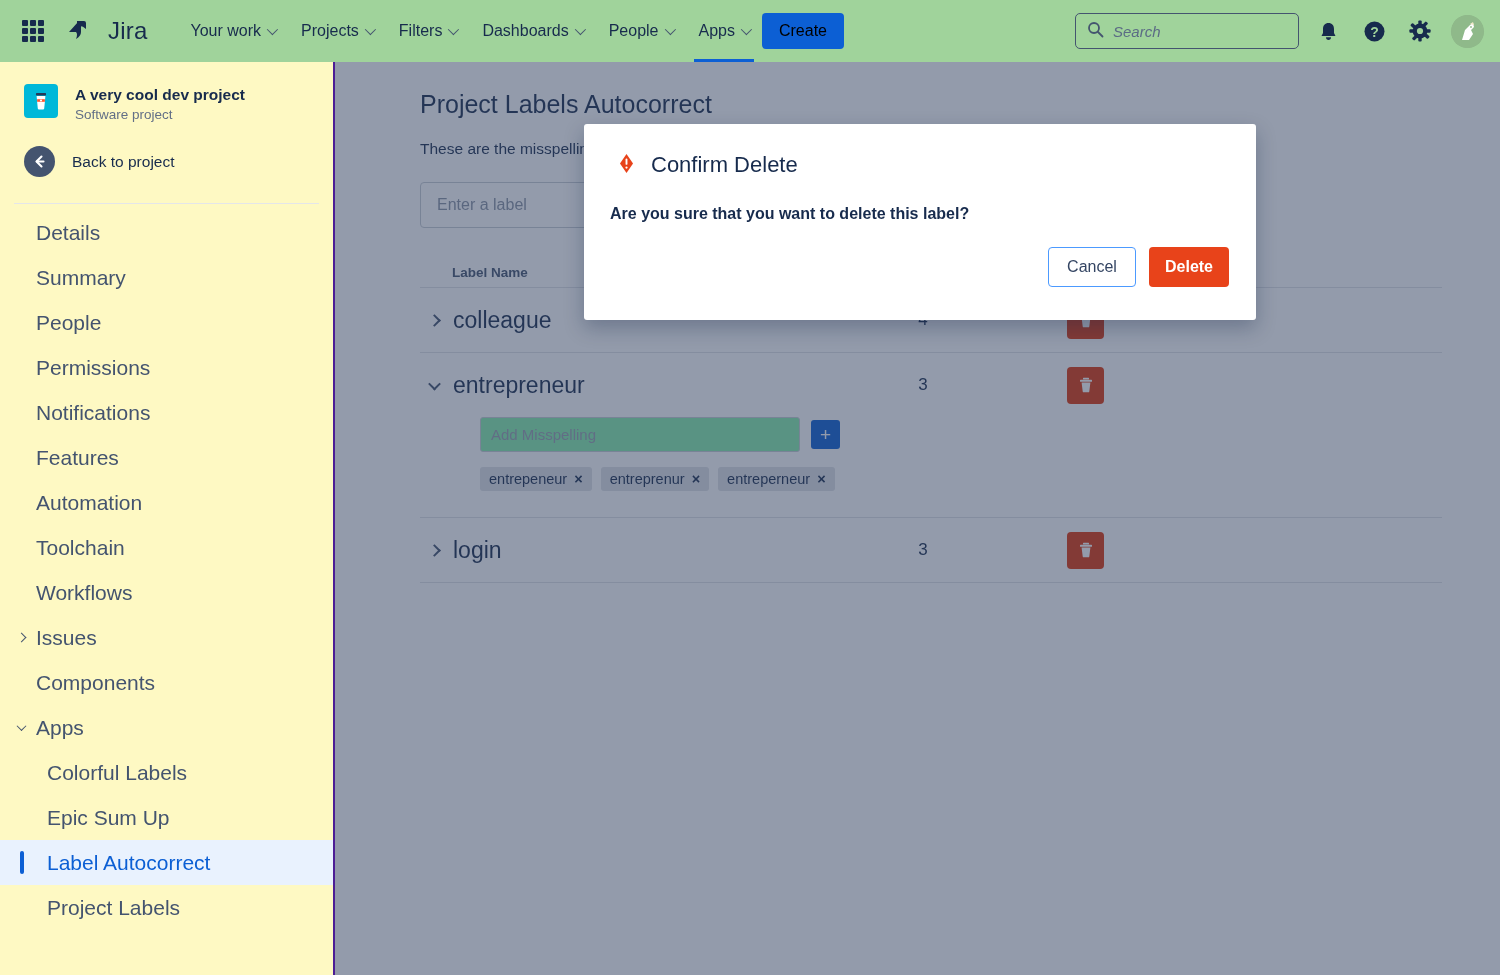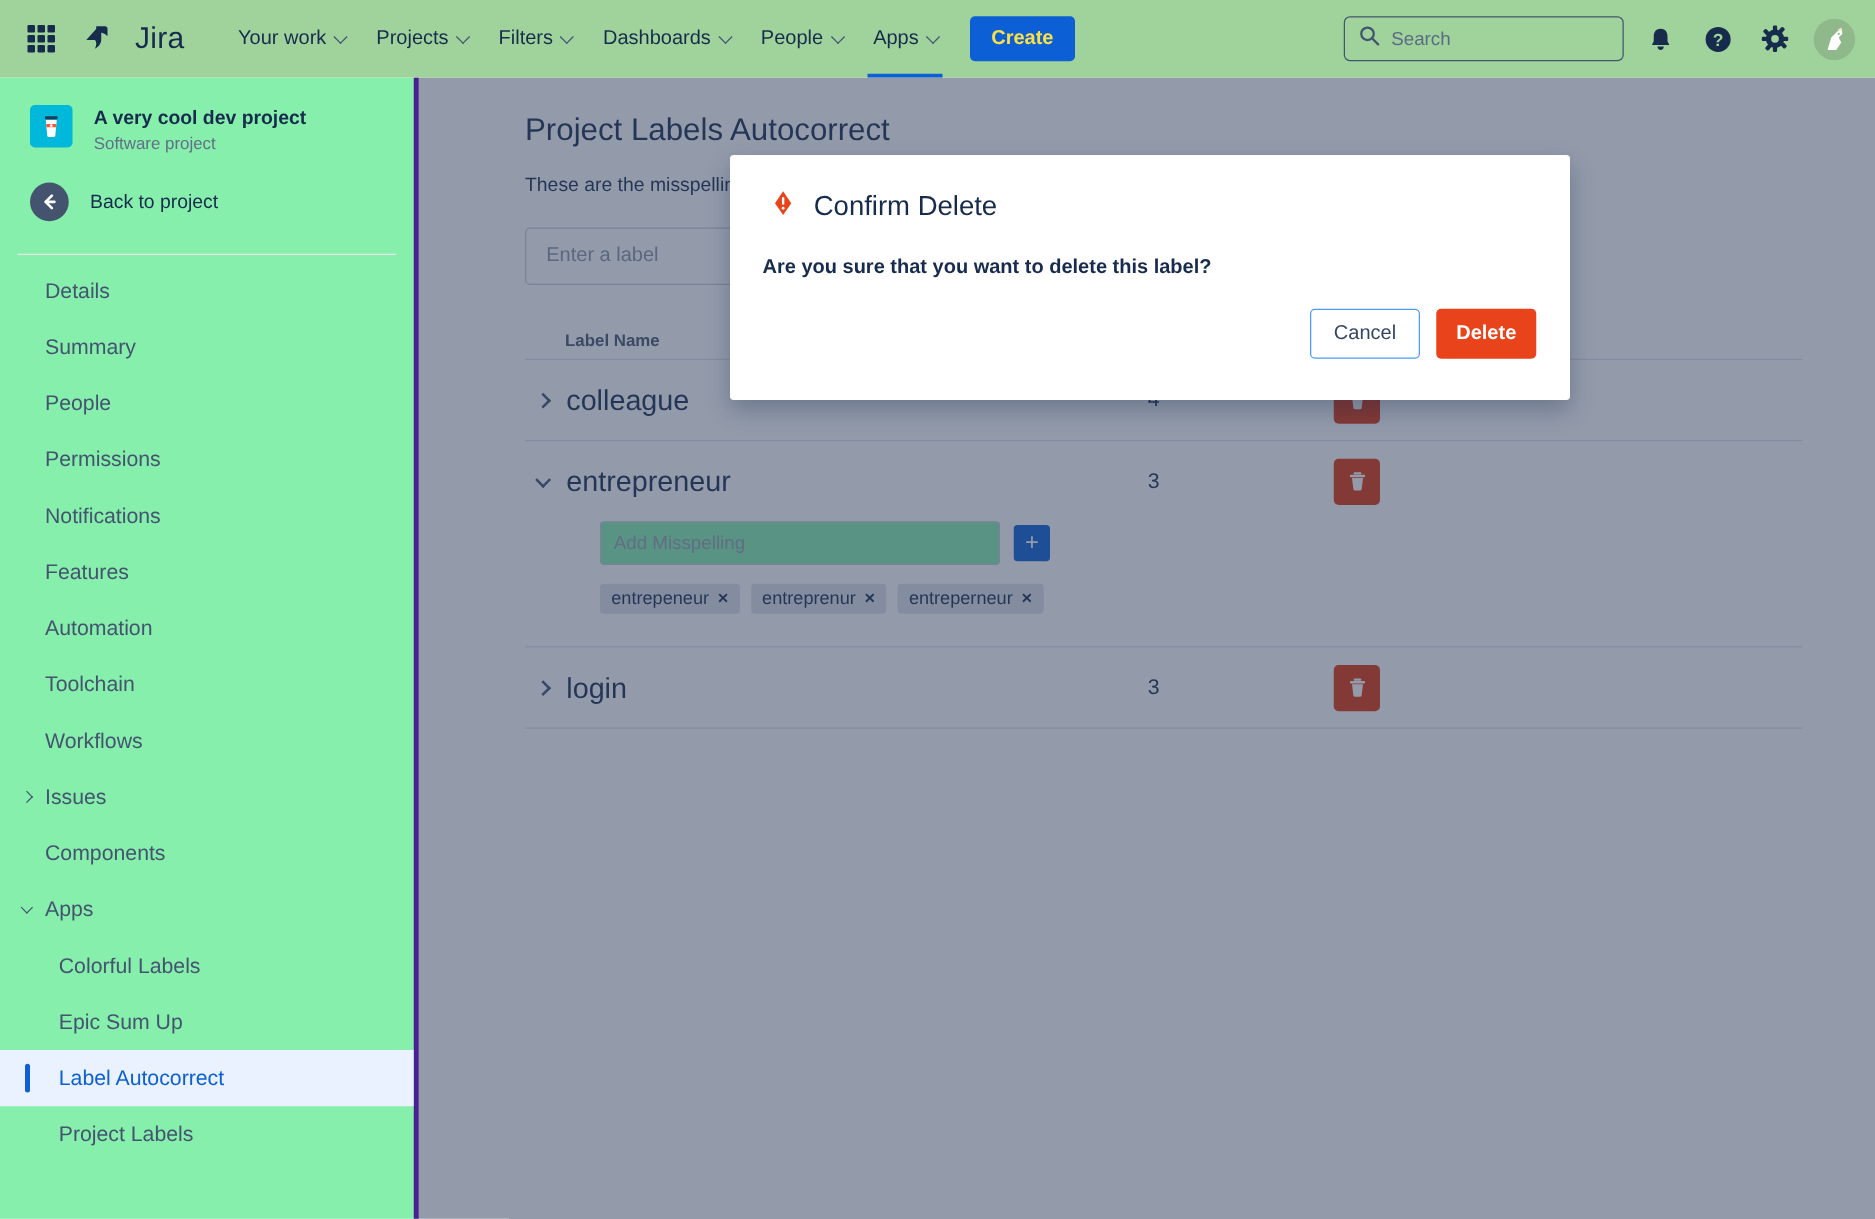--- a/index.html
+++ b/index.html
@@ -69,25 +69,25 @@
   }
   .navitem.active::after {
     content: "";
     position: absolute;
     left: 8px; right: 8px; bottom: 0;
     height: 3px;
     background: #0c5fd4;
   }
 
   .create-btn {
-    margin-left: 14px;
+    margin-left: 0;
     background: #0c5fd4;
-    color: #fde047;
+    color: #000000;
     font-size: 16px;
-    font-weight: bold;
+    font-weight: normal;
     border: none;
     border-radius: 4px;
     padding: 9px 17px;
     cursor: pointer;
     font-family: "Liberation Sans", sans-serif;
   }
 
   .nav-right {
     margin-left: auto;
     display: flex;
@@ -105,20 +105,21 @@
   }
   .searchbox .mag { margin-left: 11px; flex: 0 0 auto; }
   .searchbox input {
     border: none; background: transparent;
     outline: none;
     font-size: 15px;
     color: #44546f;
     margin-left: 9px;
     width: 160px;
     font-family: "Liberation Sans", sans-serif;
+    font-style: italic;
   }
   .searchbox input::placeholder { color: #5b6b85; }
 
   .navicon {
     width: 34px; height: 34px;
     margin-left: 12px;
     display: flex; align-items: center; justify-content: center;
     cursor: pointer;
   }
   .avatar {
@@ -129,22 +130,22 @@
     overflow: hidden;
     cursor: pointer;
     position: relative;
   }
 
   
   #sidebar {
     position: absolute;
     top: 62px; left: 0;
     width: 335px; height: 913px;
-    background: #86efac;
-    border-right: 4px solid #4c1d95;
+    background: #fef9c3;
+    border-right: 2px solid #4c1d95;
     z-index: 20;
     overflow: hidden;
   }
   .proj-header {
     display: flex; align-items: flex-start;
     padding: 22px 0 0 24px;
     cursor: pointer;
   }
   .proj-avatar {
     width: 34px; height: 34px;
@@ -177,21 +178,21 @@
     font-size: 15.5px; font-weight: bold; color: #44546f;
     padding: 16px 0 0 36px;
   }
 
   .side-list { margin-top: 6px; }
   .side-item {
     position: relative;
     display: flex; align-items: center;
     height: 45px;
     padding-left: 36px;
-    font-size: 17px;
+    font-size: 21px;
     color: #44546f;
     cursor: pointer;
   }
   .side-item.indent { padding-left: 47px; }
   .side-item.has-chev { padding-left: 36px; }
   .side-item .chev {
     position: absolute;
     left: 18px;
     width: 7px; height: 7px;
     border-right: 1.9px solid #44546f;

